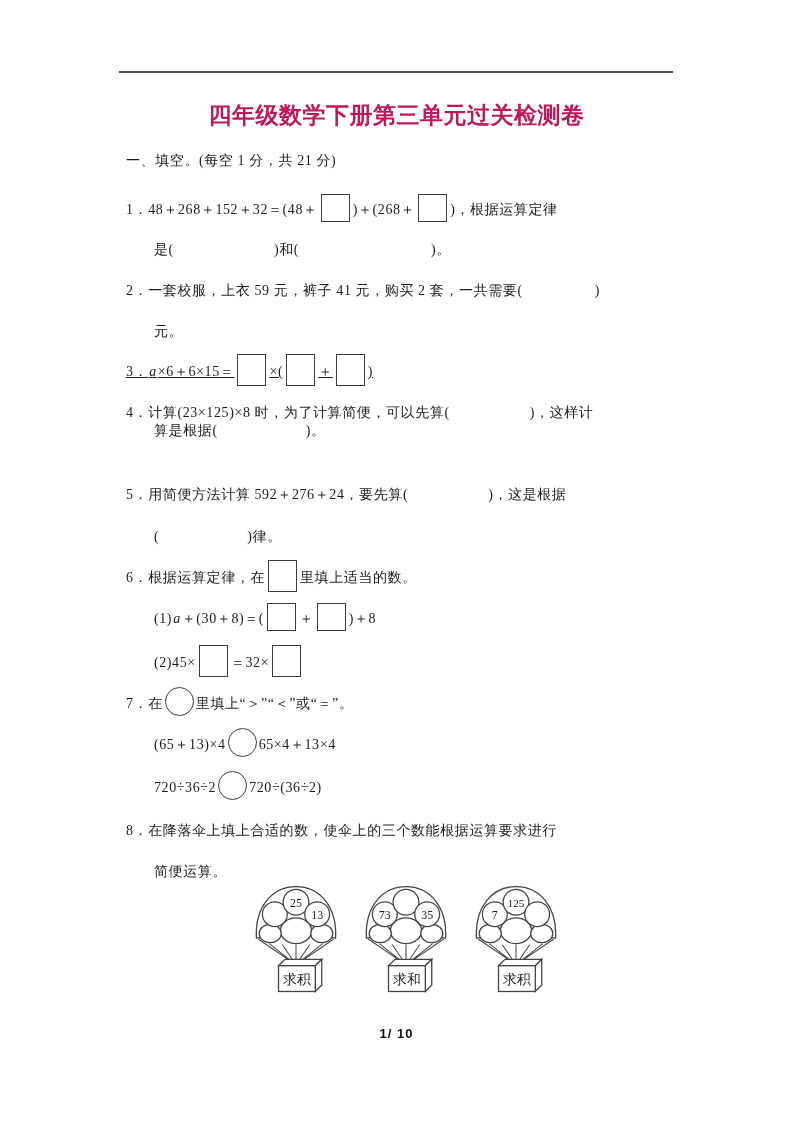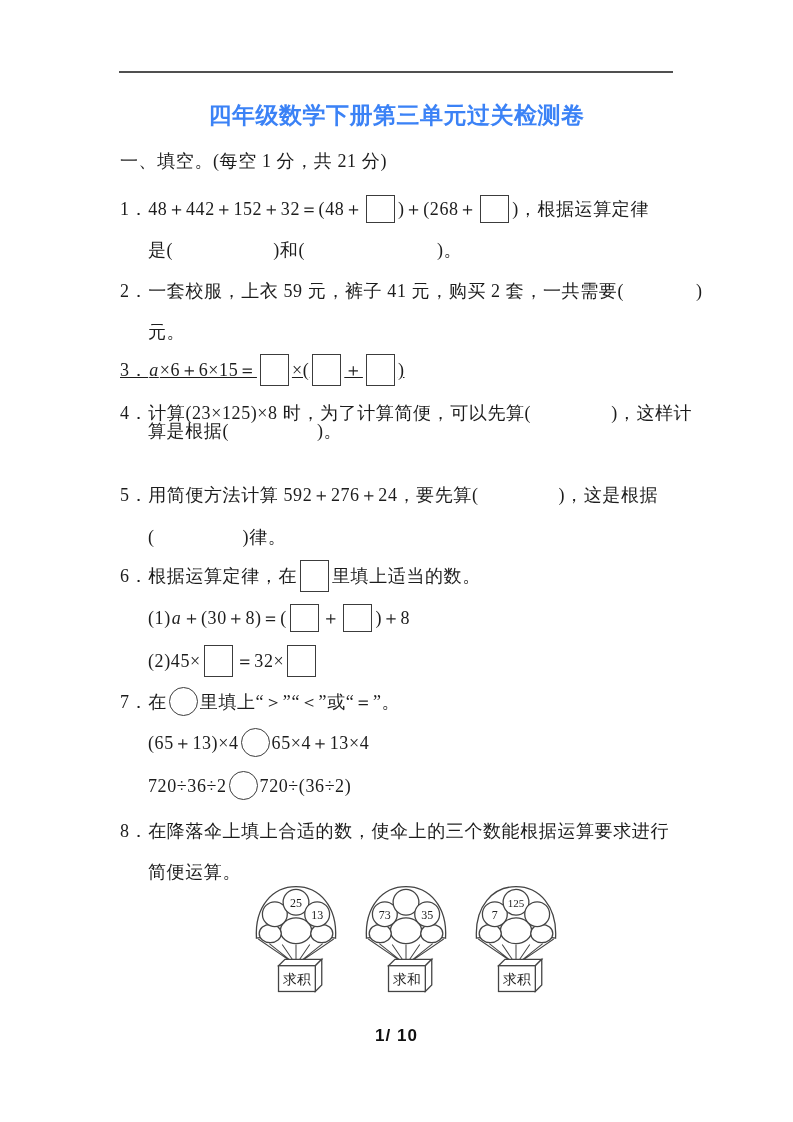--- a/index.html
+++ b/index.html
@@ -5,59 +5,59 @@
   html,body{margin:0;padding:0;background:#e8e8e8;}
   .page{
     position:relative;width:793px;height:1122px;background:#ffffff;
     font-family:"Liberation Serif","DejaVu Serif",serif;color:#1c1c1c;
     overflow:hidden;margin:0 auto;
   }
   .topline{position:absolute;left:119px;top:71px;width:554px;height:2px;background:#505050;}
   .title{
     position:absolute;top:100px;left:0;width:100%;text-align:center;
     font-family:"Liberation Sans","DejaVu Sans",sans-serif;font-weight:bold;
-    font-size:23px;letter-spacing:0.5px;color:#3b82f6;
+    font-size:23px;letter-spacing:0.5px;color:#be185d;
   }
-  .line{position:absolute;white-space:nowrap;font-size:18px;letter-spacing:0.6px;line-height:30px;}
+  .line{position:absolute;white-space:nowrap;font-size:14px;letter-spacing:0.6px;line-height:30px;margin-left:6px;}
   .box{
     display:inline-block;width:27px;height:26px;border:1.6px solid #3c3c3c;
     background:#fff;vertical-align:-8px;margin:0 3px;
   }
   .box.tall{height:30px;vertical-align:-10px;}
   .circle{
     display:inline-block;width:27px;height:27px;border:1.6px solid #3c3c3c;
     border-radius:50%;background:#fff;vertical-align:-8px;margin:0 2px;
   }
   .gap{display:inline-block;}
   .var{font-style:italic;padding:0 1px;}
   .chutes{position:absolute;left:250px;top:881px;display:flex;gap:18px;}
   .chute text{font-family:"Liberation Serif","DejaVu Serif",serif;fill:#222;}
   .st{fill:#ffffff;stroke:#444;stroke-width:1.4;}
   .str{stroke:#444;stroke-width:1.1;fill:none;}
   .footer{
     position:absolute;top:1026px;left:0;width:100%;text-align:center;
     font-family:"Liberation Sans","DejaVu Sans",sans-serif;font-weight:bold;
-    font-size:17px;color:#111;letter-spacing:1px;
+    font-size:13px;color:#111;letter-spacing:1px;
   }
 </style>
 </head>
 <body>
 
 <div class="page">
 
   <div class="topline"></div>
 
   <div class="title">四年级数学下册第三单元过关检测卷</div>
 
   <div class="line" style="top:146px;left:120px;">
     <span>一、填空。(每空 1 分，共 21 分)</span>
   </div>
 
   <div class="line" style="top:194px;left:120px;">
-    <span>1．48＋442＋152＋32＝(48＋</span><span class="box"></span><span>)＋(268＋</span><span class="box"></span><span>)，根据运算定律</span>
+    <span>1．48＋268＋152＋32＝(48＋</span><span class="box"></span><span>)＋(268＋</span><span class="box"></span><span>)，根据运算定律</span>
   </div>
   <div class="line" style="top:235px;left:148px;">
     <span>是(</span><span class="gap" style="width:100px;"></span><span>)和(</span><span class="gap" style="width:132px;"></span><span>)。</span>
   </div>
 
   <div class="line" style="top:276px;left:120px;">
     <span>2．一套校服，上衣 59 元，裤子 41 元，购买 2 套，一共需要(</span><span class="gap" style="width:72px;"></span><span>)</span>
   </div>
   <div class="line" style="top:317px;left:148px;">
     <span>元。</span>

